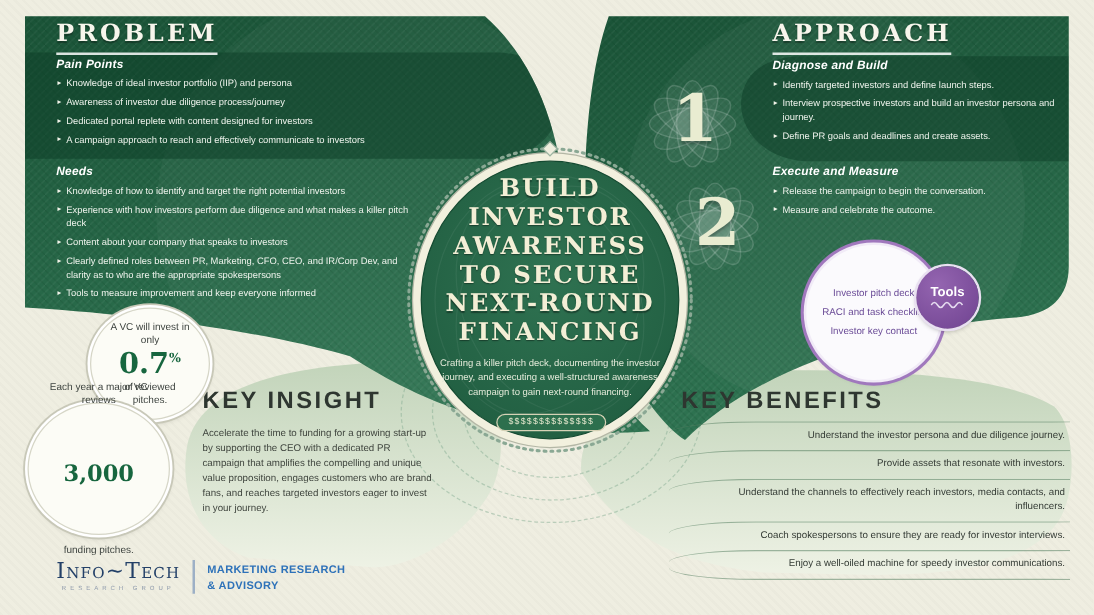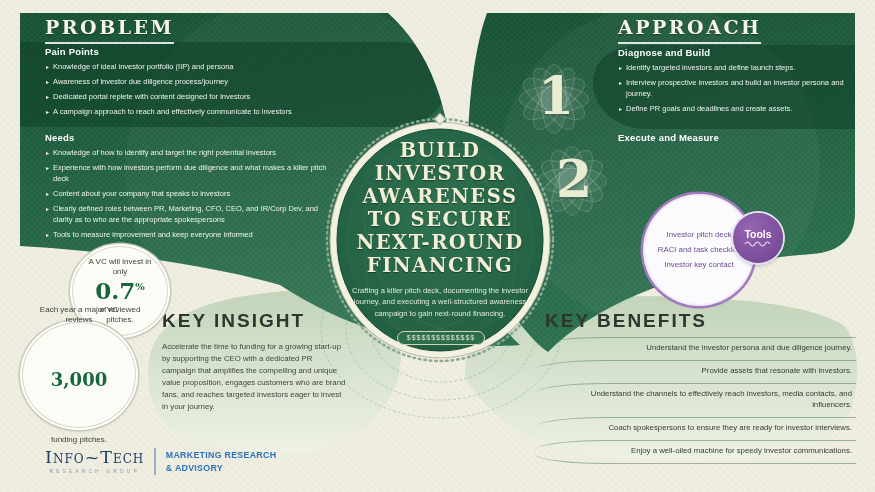--- a/index.html
+++ b/index.html
@@ -9,21 +9,21 @@
          background-image:repeating-linear-gradient(45deg,rgba(0,0,0,.015) 0 2px,transparent 2px 5px);}
   .abs{position:absolute;}
   svg.bg{position:absolute;left:0;top:0;z-index:1;pointer-events:none;}
   .layer{position:absolute;left:0;top:0;width:875px;height:492px;z-index:3;}
 
   
   .wing-head{font-family:"DejaVu Serif","Liberation Serif",serif;font-weight:bold;
              color:#f7f6ec;font-size:19px;letter-spacing:2.5px;
              border-bottom:2px solid rgba(255,255,255,.85);padding-bottom:4px;
              text-shadow:0 1px 1px rgba(0,0,0,.35);}
-  .sub-label{color:#ffffff;font-weight:bold;font-size:9.5px;letter-spacing:.2px;}
+  .sub-label{color:#ffffff;font-weight:bold;font-size:9.5px;letter-spacing:.2px;font-style:italic;}
   ul.blist{list-style:none;margin:0;padding:0;}
   ul.blist li{display:flex;gap:4px;margin-bottom:4.5px;color:#eef3ec;font-size:7.5px;line-height:1.42;}
   ul.blist .bli{flex:0 0 auto;font-size:6px;line-height:1.7;color:#f2f4e9;}
 
   
   .med-title{font-family:"DejaVu Serif","Liberation Serif",serif;font-weight:bold;
              color:#f3efd6;text-align:center;font-size:19.5px;line-height:23px;letter-spacing:1.5px;
              text-shadow:0 1px 1px rgba(0,0,0,.4);}
   .med-sub{color:#e3ead9;text-align:center;font-size:7.6px;line-height:1.5;}
   .dollar-band{background:#2d6f4d;border:1px solid #d6d2b6;border-radius:7px;
@@ -206,20 +206,30 @@
         <li>
           <span class="bli">▸</span>
           <span>Interview prospective investors and build an investor persona and journey.</span>
         </li>
         <li>
           <span class="bli">▸</span>
           <span>Define PR goals and deadlines and create assets.</span>
         </li>
       </ul>
     <div class="abs sub-label" style="left:618px;top:132px;">Execute and Measure</div>
+    <ul class="abs blist" style="left:619px;top:148px;width:232px;">
+        <li>
+          <span class="bli">▸</span>
+          <span>Release the campaign to begin the conversation.</span>
+        </li>
+        <li>
+          <span class="bli">▸</span>
+          <span>Measure and celebrate the outcome.</span>
+        </li>
+      </ul>
     <div class="abs stepnum" style="left:528px;top:70px;width:56px;">1</div>
     <div class="abs stepnum" style="left:546px;top:153px;width:56px;">2</div>
   </div>
 
   <div class="layer">
     <div class="abs med-title" style="left:340px;top:139px;width:200px;">
       <span style="display:block">BUILD</span>
       <span style="display:block">INVESTOR</span>
       <span style="display:block">AWARENESS</span>
       <span style="display:block">TO SECURE</span>

